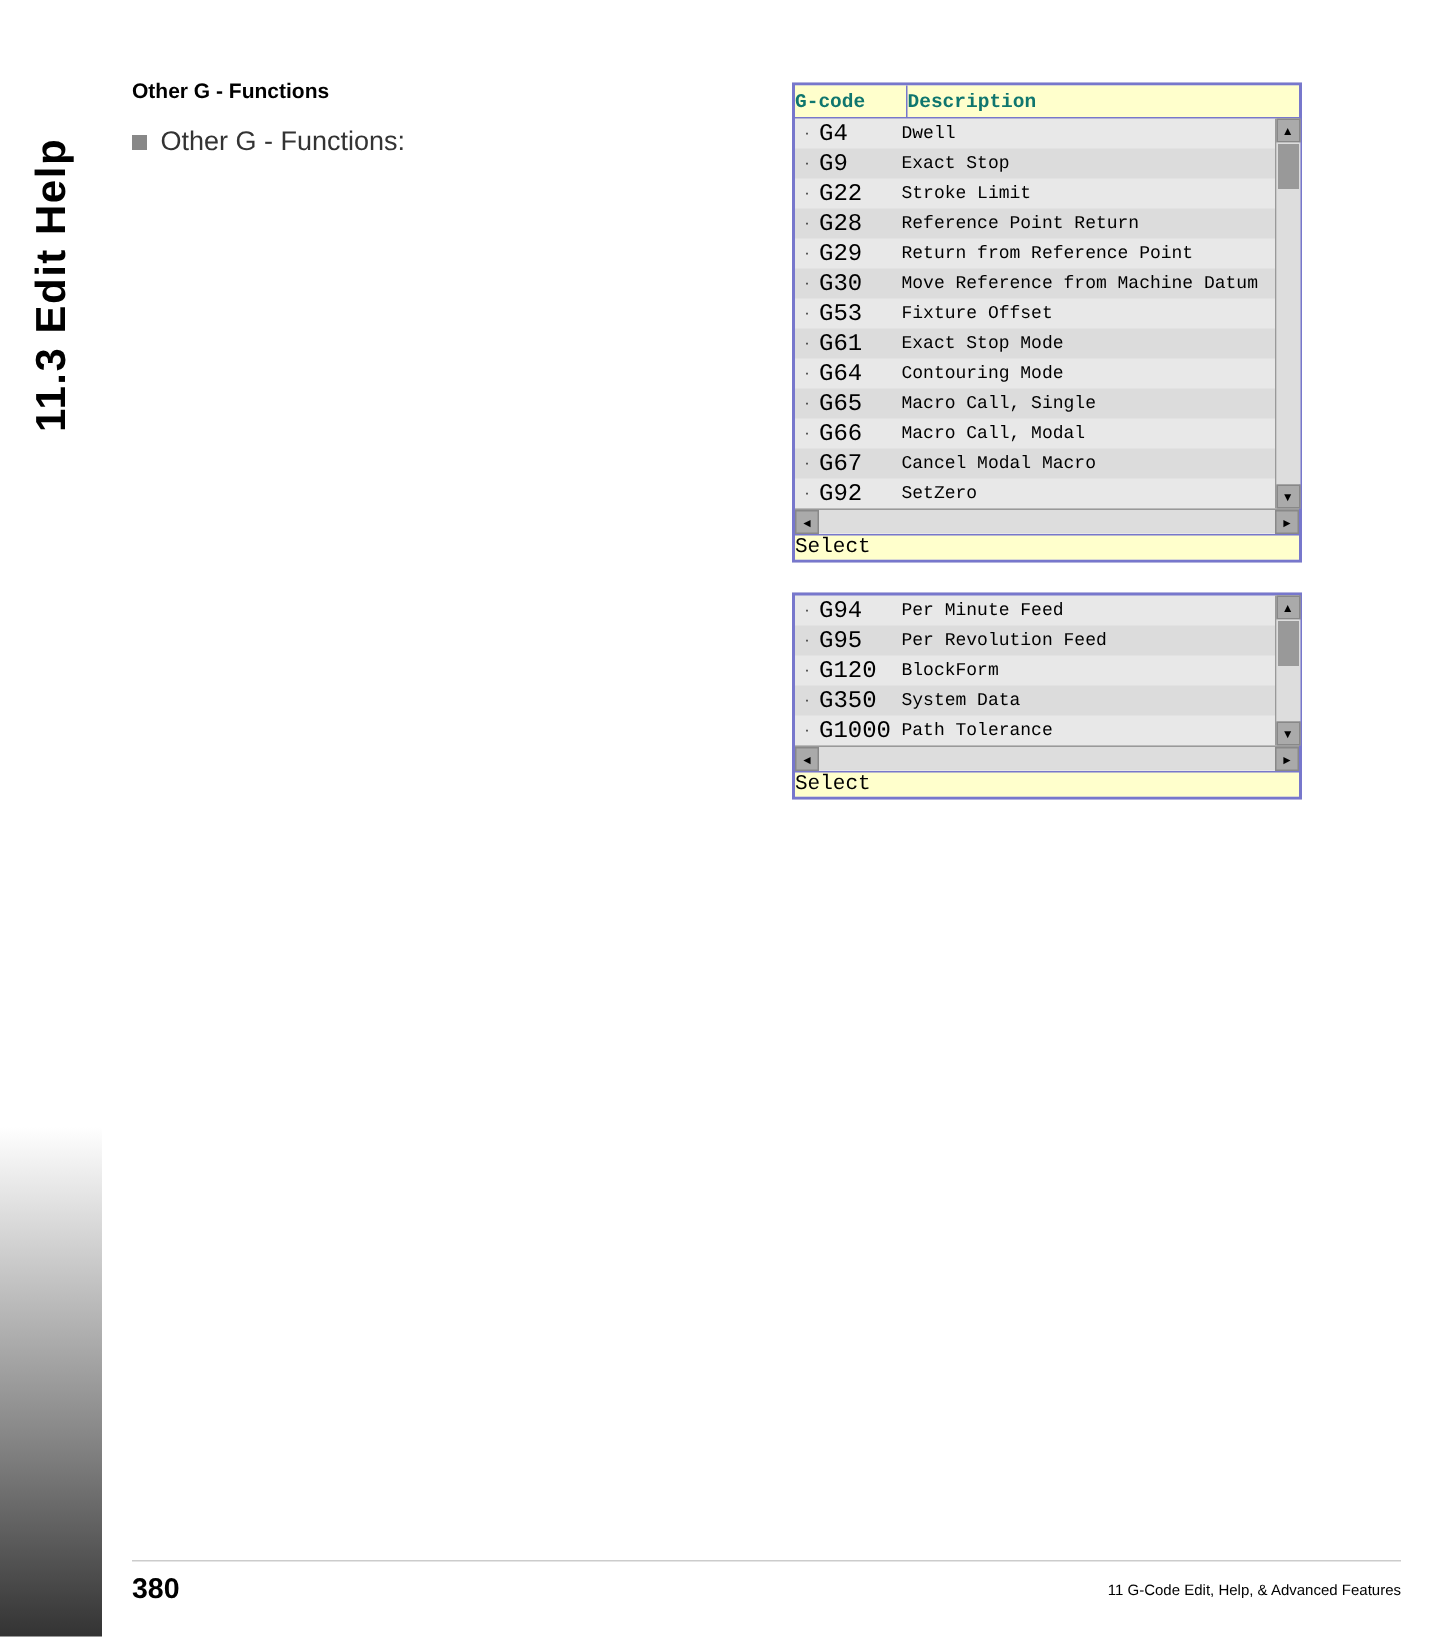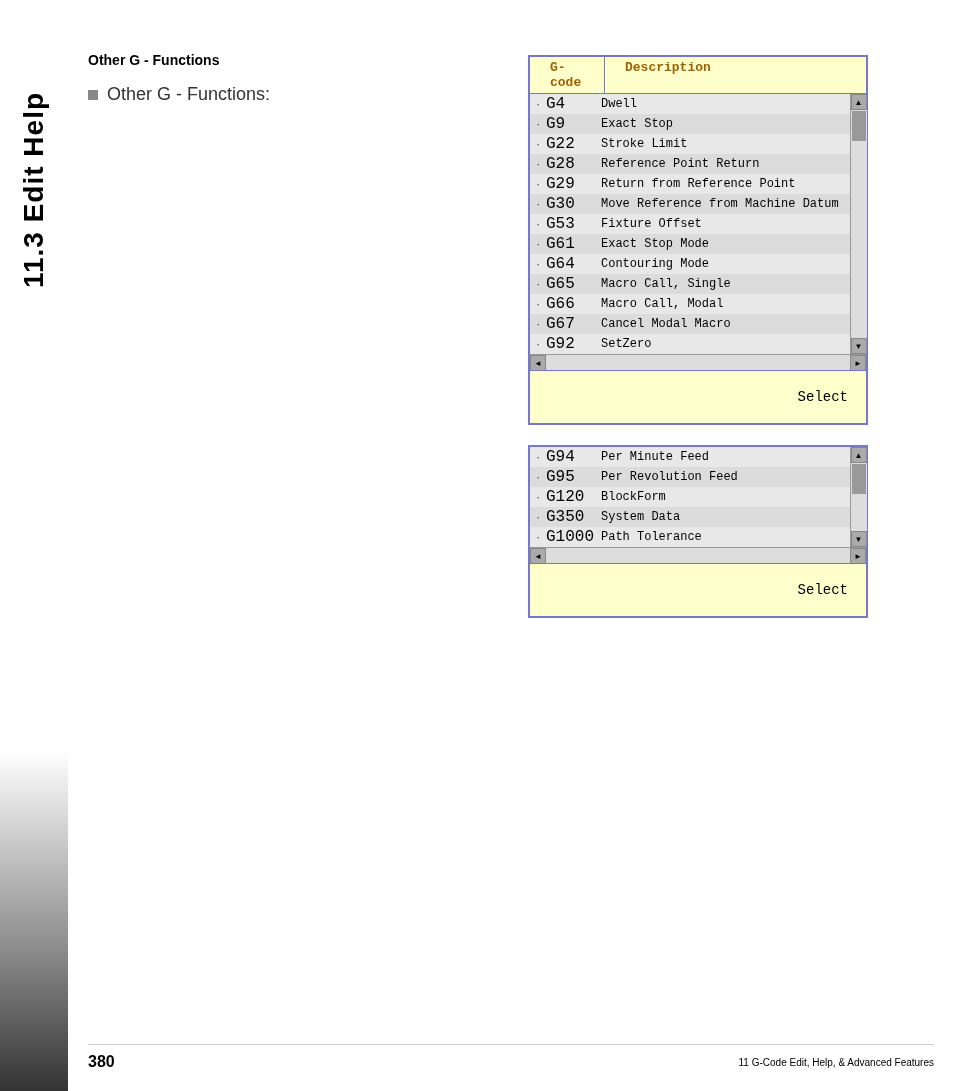--- a/index.html
+++ b/index.html
@@ -109,24 +109,24 @@
       margin-bottom: 20px;
     }
 
     .table-header {
       display: flex;
       background: #ffffcc;
       border-bottom: 1px solid #7777cc;
     }
 
     .table-header-cell {
-      padding: 3px 20px;
+      padding: 3px 0;
       font-size: 13px;
       font-weight: bold;
-      color: #a16207;
+      color: #0f766e;
       border-right: 1px solid #7777cc;
       font-family: 'Courier New', monospace;
     }
 
     .table-header-cell:last-child {
       border-right: none;
       flex: 1;
     }
 
     .col-gcode {
@@ -262,43 +262,43 @@
       flex: 1;
       background: #ddd;
     }
 
     
     .select-btn {
       background: #ffffcc;
       border: none;
       border-top: 1px solid #7777cc;
       width: 100%;
-      padding: 18px;
+      padding: 0;
       font-size: 14px;
       font-family: 'Courier New', monospace;
-      text-align: right;
+      text-align: left;
       cursor: pointer;
       color: #000;
     }
 
     
     .footer {
       position: absolute;
       bottom: 20px;
       left: 20px;
       right: 20px;
       display: flex;
       justify-content: space-between;
       align-items: center;
       border-top: 1px solid #ccc;
       padding-top: 8px;
     }
 
     .footer-page {
-      font-size: 16px;
+      font-size: 19px;
       font-weight: bold;
       color: #000;
     }
 
     .footer-section {
       font-size: 10px;
       color: #000;
     }
   </style>
 </head>

